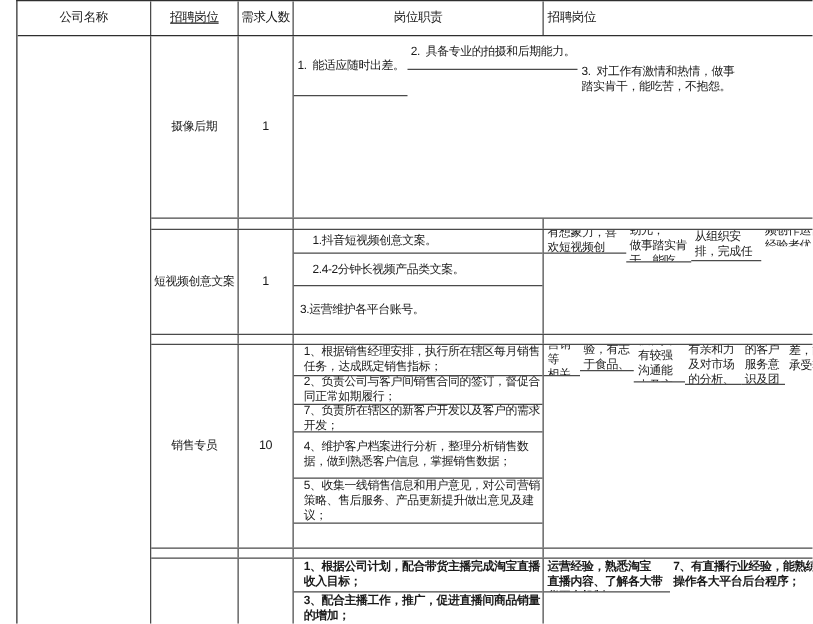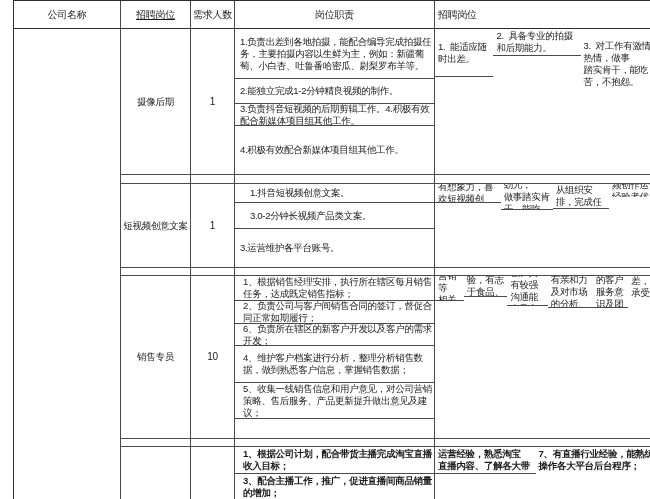--- a/index.html
+++ b/index.html
@@ -91,34 +91,20 @@
 
     <div class="rightpart">
 
       <div class="section" style="height:146px">
         <div class="poscell">
             <span class="txt">摄像后期</span>
           </div>
         <div class="numcell">
             <span>1</span>
           </div>
-        <div class="dcol">
-          <div class="sub" style="height:50px">
-              <span class="txt">1.负责出差到各地拍摄，能配合编导完成拍摄任务，主要拍摄内容以生鲜为主，例如：新疆葡萄、小白杏、吐鲁番哈密瓜、尉梨罗布羊等。</span>
-            </div>
-          <div class="sub" style="height:25px">
-              <span class="txt">2.能独立完成1-2分钟精良视频的制作。</span>
-            </div>
-          <div class="sub" style="height:22px">
-              <span class="txt">3.负责抖音短视频的后期剪辑工作。4.积极有效配合新媒体项目组其他工作。</span>
-            </div>
-          <div class="sub last" style="height:48px">
-              <span class="txt">4.积极有效配合新媒体项目组其他工作。</span>
-            </div>
-        </div>
         <div class="rcol">
           <div class="sub" style="height:48px">
               <span class="txt">1.  能适应随时出差。</span>
             </div>
           <div class="sub" style="height:27px">
               <span class="txt">2.  具备专业的拍摄和后期能力。</span>
             </div>
           <div class="sub last" style="height:70px">
               <span class="txt">3.  对工作有激情和热情，做事
 踏实肯干，能吃苦，不抱怨。</span>
@@ -138,21 +124,21 @@
             <span class="txt">短视频创意文案</span>
           </div>
         <div class="numcell">
             <span>1</span>
           </div>
         <div class="dcol">
           <div class="sub indent" style="height:19px">
               <span class="txt">1.抖音短视频创意文案。</span>
             </div>
           <div class="sub indent" style="height:26px">
-              <span class="txt">3.0-2分钟长视频产品类文案。</span>
+              <span class="txt">2.4-2分钟长视频产品类文案。</span>
             </div>
           <div class="sub last" style="height:38px">
               <span class="txt">3.运营维护各平台账号。</span>
             </div>
         </div>
         <div class="rcol">
           <div class="sub" style="height:19px">
               <span class="txt">4.  脑洞大，具有想象力，喜欢短视频创作。</span>
             </div>
           <div class="sub" style="height:26px">
@@ -183,21 +169,21 @@
             <span>10</span>
           </div>
         <div class="dcol">
           <div class="sub pad8" style="height:25px">
               <span class="txt">1、根据销售经理安排，执行所在辖区每月销售任务，达成既定销售指标；</span>
             </div>
           <div class="sub pad8" style="height:23px">
               <span class="txt">2、负责公司与客户间销售合同的签订，督促合同正常如期履行；</span>
             </div>
           <div class="sub pad8" style="height:22px">
-              <span class="txt">6、负责所在辖区的新客户开发以及客户的需求开发；</span>
+              <span class="txt">7、负责所在辖区的新客户开发以及客户的需求开发；</span>
             </div>
           <div class="sub pad8" style="height:37px">
               <span class="txt">4、维护客户档案进行分析，整理分析销售数据，做到熟悉客户信息，掌握销售数据；</span>
             </div>
           <div class="sub pad8" style="height:36px">
               <span class="txt">5、收集一线销售信息和用户意见，对公司营销策略、售后服务、产品更新提升做出意见及建议；</span>
             </div>
         </div>
         <div class="rcol">
           <div class="sub" style="height:25px">

